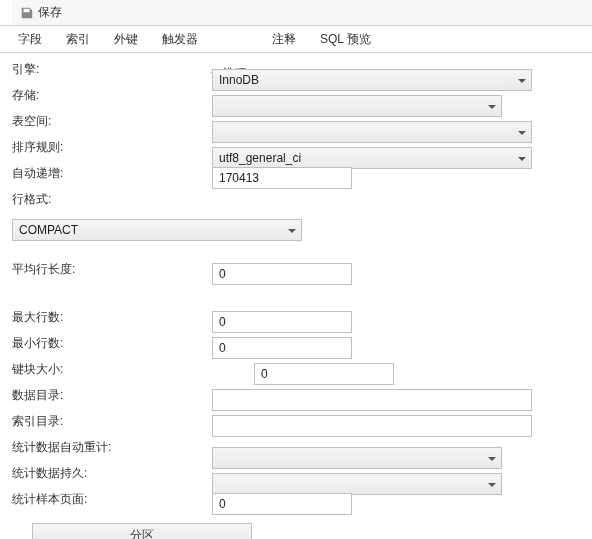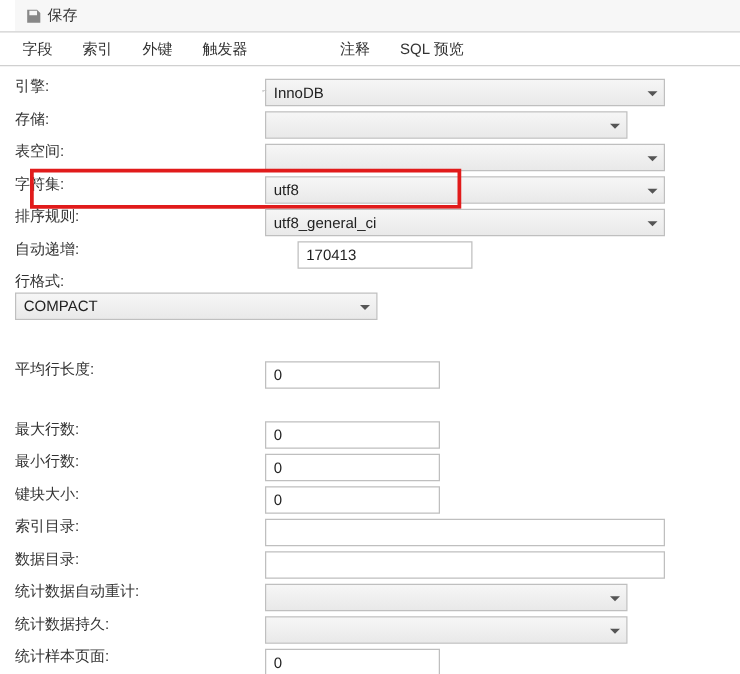--- a/index.html
+++ b/index.html
@@ -71,20 +71,21 @@
     flex: 1;
     height: 22px;
     border: 1px solid #bfbfbf;
     background: linear-gradient(#f6f6f6,#e9e9e9);
     display: flex;
     align-items: center;
     padding: 0 18px 0 6px;
     position: relative;
     font-size: 12px;
     color: #222;
+    margin-top: 11px;
   }
   .select .chev {
     position: absolute;
     right: 4px;
     top: 50%;
     transform: translateY(-50%);
     width: 10px; height: 10px;
     pointer-events: none;
   }
   .select.wide { width: 100%; }
@@ -178,43 +179,31 @@
       <div class="control-cell">
         <div class="select wide">
           <span></span>
           <span class="chev"><svg viewBox="0 0 10 10" class="chev-svg">
               <path d="M1 3l4 4 4-4z"></path>
             </svg></span>
         </div>
       </div>
     </div>
     <div class="row" style="position: relative;">
-      <div class="label-cell">字符集:</div>
-      <div class="control-cell">
-        <div class="select wide">
-          <span>utf8</span>
-          <span class="chev"><svg viewBox="0 0 10 10" class="chev-svg">
-              <path d="M1 3l4 4 4-4z"></path>
-            </svg></span>
-        </div>
-      </div>
-      <div class="highlight-box"></div>
-    </div>
-    <div class="row" style="position: relative;">
       <div class="label-cell">排序规则:</div>
       <div class="control-cell">
         <div class="select wide">
           <span>utf8_general_ci</span>
           <span class="chev"><svg viewBox="0 0 10 10" class="chev-svg">
               <path d="M1 3l4 4 4-4z"></path>
             </svg></span>
         </div>
       </div>
     </div>
-    <div class="row" style="position: relative; gap: 26px;">
+    <div class="row" style="position: relative;">
       <div class="label-cell">自动递增:</div>
       <div class="control-cell">
         <div class="input short">170413</div>
       </div>
     </div>
     <div class="row" style="position: relative; flex-direction: column;">
       <div class="label-cell">行格式:</div>
       <div class="control-cell">
         <div class="select narrow">
           <span>COMPACT</span>
@@ -235,34 +224,34 @@
       <div class="control-cell">
         <div class="input short">0</div>
       </div>
     </div>
     <div class="row" style="position: relative;">
       <div class="label-cell">最小行数:</div>
       <div class="control-cell">
         <div class="input short">0</div>
       </div>
     </div>
-    <div class="row" style="position: relative;">
+    <div class="row" style="position: relative; gap: 42px;">
       <div class="label-cell">键块大小:</div>
       <div class="control-cell">
         <div class="input short">0</div>
       </div>
     </div>
     <div class="row" style="position: relative;">
+      <div class="label-cell">数据目录:</div>
+      <div class="control-cell">
+        <div class="input long"></div>
+      </div>
+    </div>
+    <div class="row" style="position: relative;">
       <div class="label-cell">索引目录:</div>
-      <div class="control-cell">
-        <div class="input long"></div>
-      </div>
-    </div>
-    <div class="row" style="position: relative;">
-      <div class="label-cell">数据目录:</div>
       <div class="control-cell">
         <div class="input long"></div>
       </div>
     </div>
     <div class="row" style="position: relative;">
       <div class="label-cell">统计数据自动重计:</div>
       <div class="control-cell">
         <div class="select narrow">
           <span></span>
           <span class="chev"><svg viewBox="0 0 10 10" class="chev-svg">

